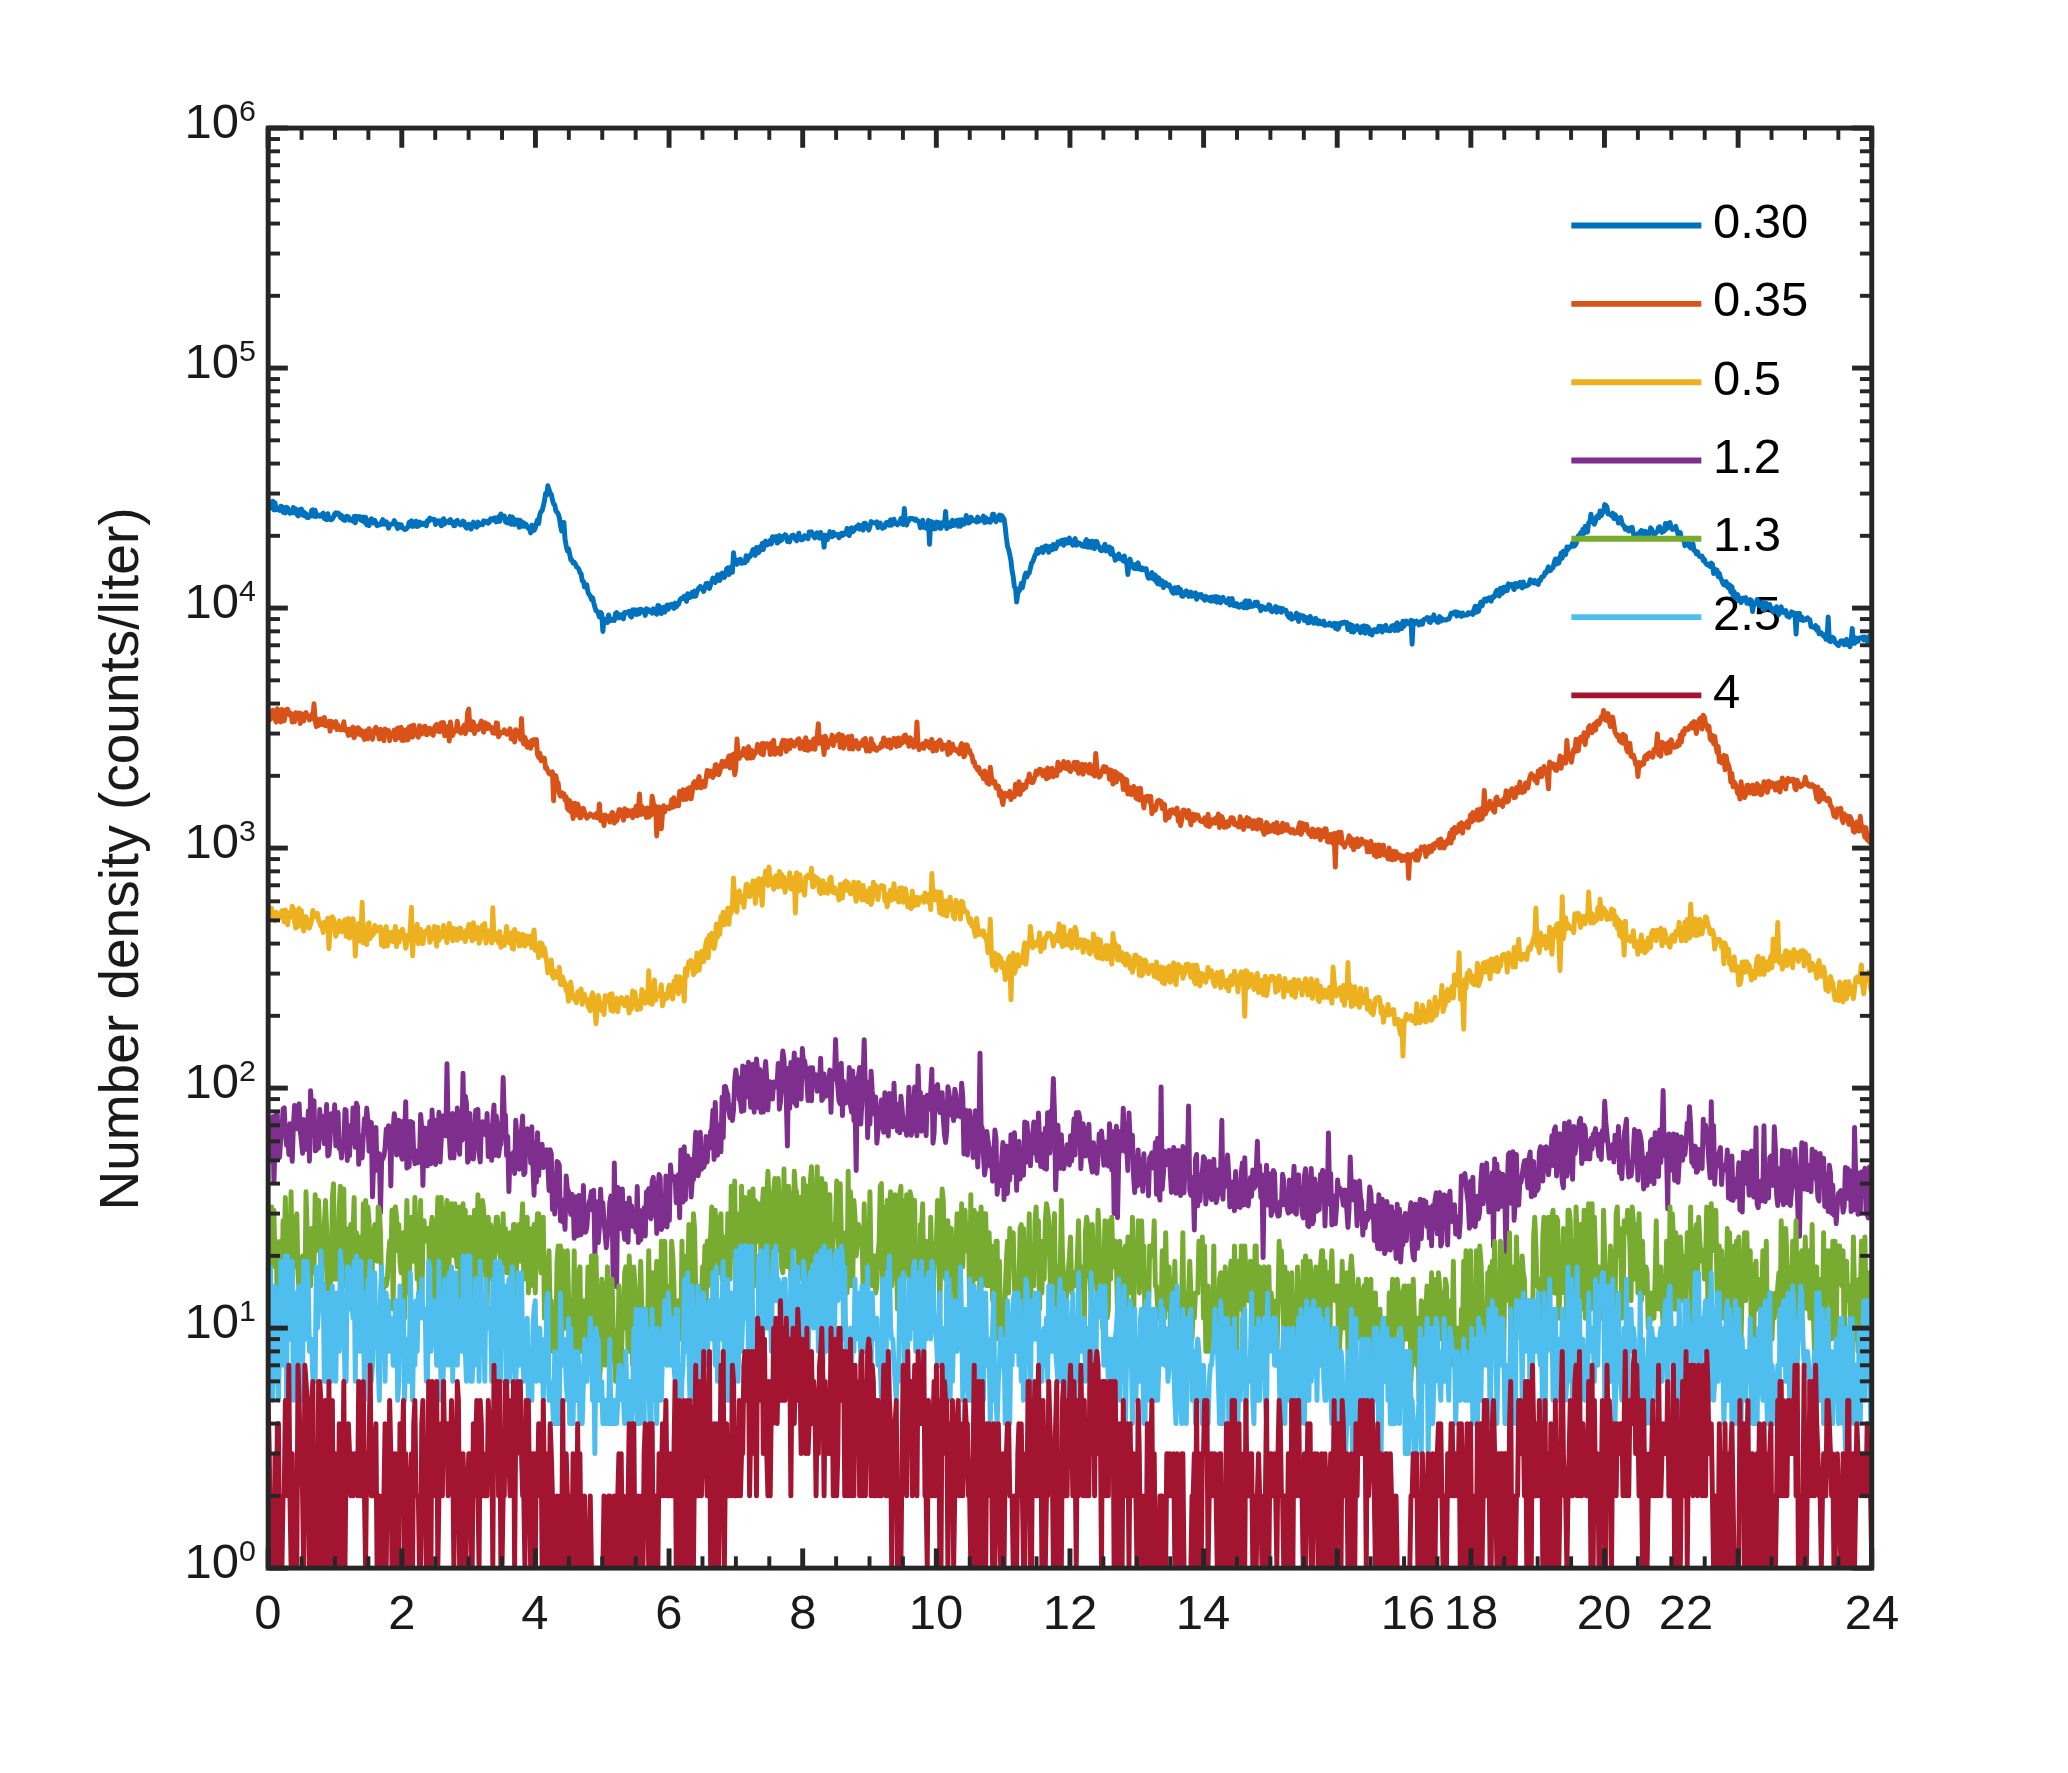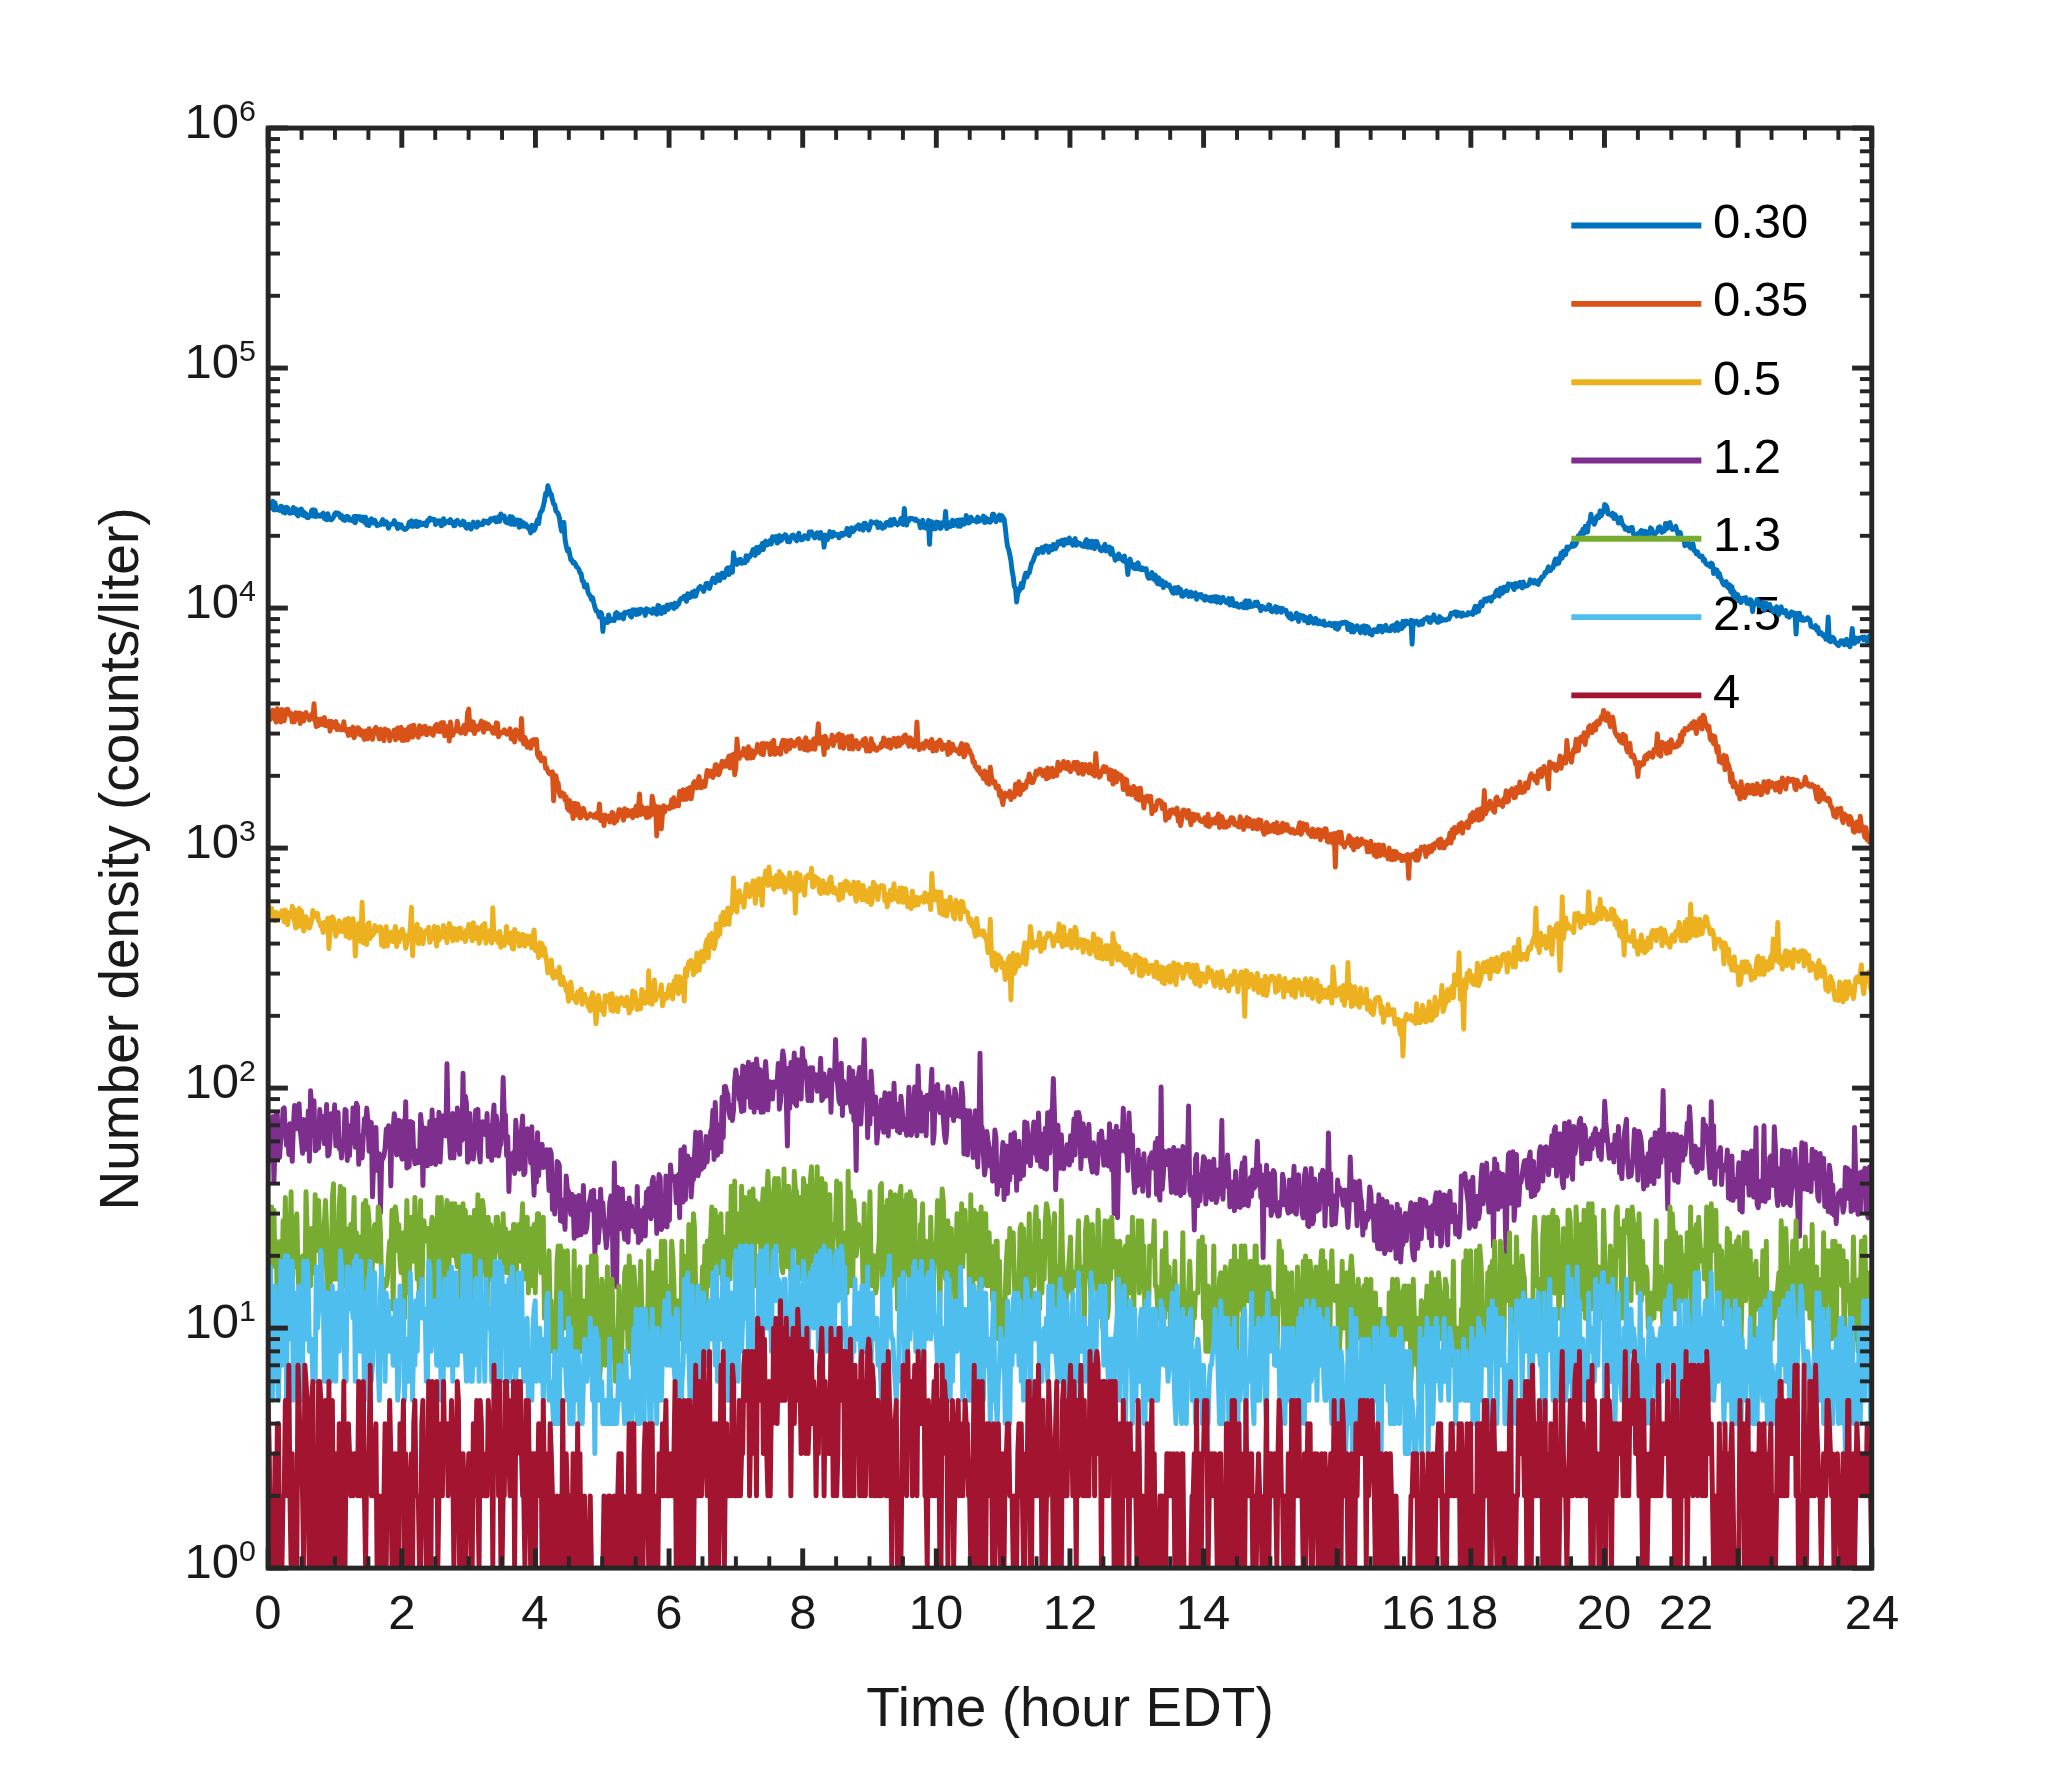--- a/index.html
+++ b/index.html
@@ -91,21 +91,20 @@
   #ytick-area { position: absolute; left: 0; top: 0; width: 258px; height: 1773px; }
   svg { display: block; }
 </style>
 </head>
 <body>
 
 <div id="figure">
 
 
   <div class="y-axis-label">Number density (counts/liter)</div>
-  <div class="x-axis-label">Time (hour EDT)</div>
 
   <div id="ytick-area">
       <div class="ytick-label" style="top: 1533px;"><span>10</span><sup>0</sup></div>
       <div class="ytick-label" style="top: 1293px; text-align: right;"><span>10</span><sup>1</sup></div>
       <div class="ytick-label" style="top: 1053px;"><span>10</span><sup>2</sup></div>
       <div class="ytick-label" style="top: 813px;"><span>10</span><sup>3</sup></div>
       <div class="ytick-label" style="top: 573px;"><span>10</span><sup>4</sup></div>
       <div class="ytick-label" style="top: 333px;"><span>10</span><sup>5</sup></div>
       <div class="ytick-label" style="top: 93px;"><span>10</span><sup>6</sup></div>
     </div>

